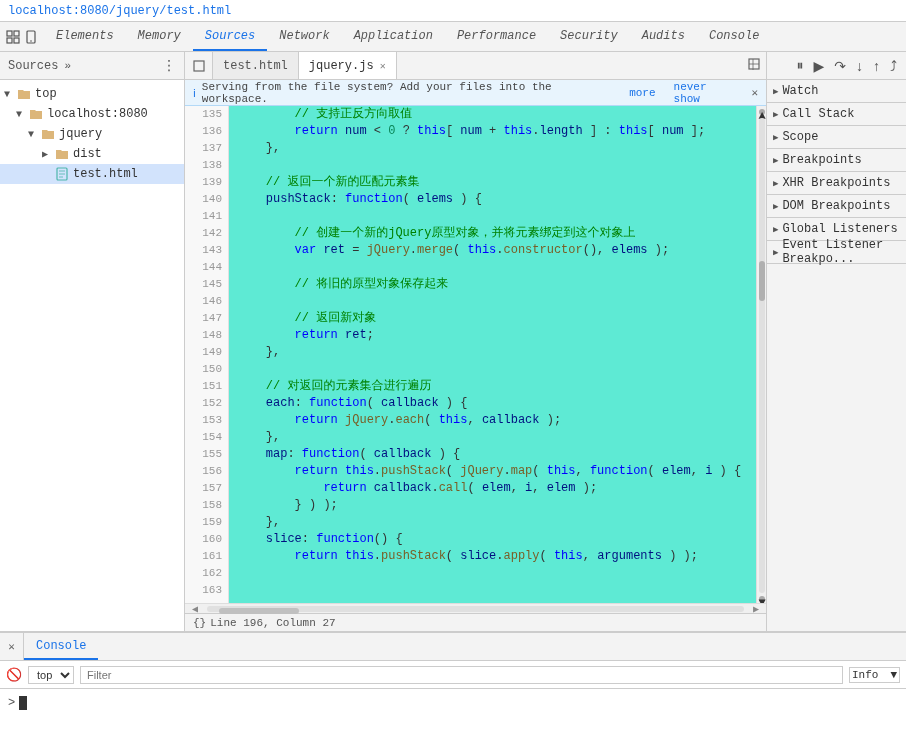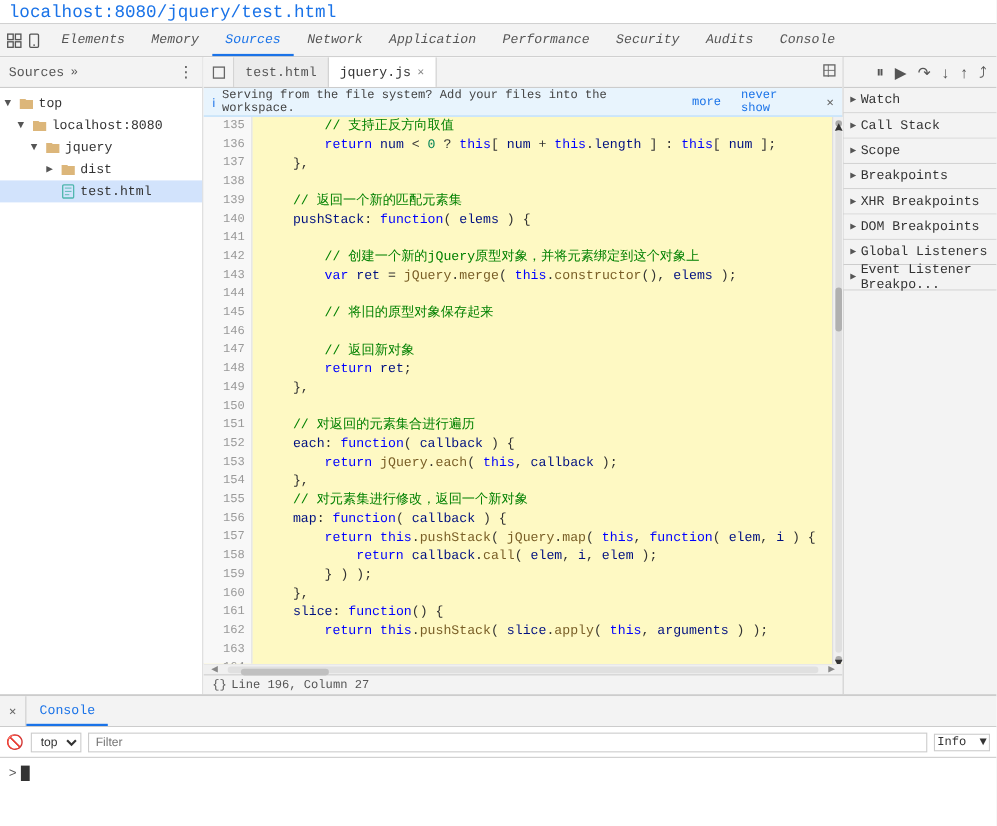--- a/index.html
+++ b/index.html
@@ -6,21 +6,21 @@
     body { font-family: 'Consolas', 'Courier New', monospace; font-size: 12px; background: #f3f3f3; color: #333; overflow: hidden; height: 751px; width: 906px; }
 
     
     .address-bar {
       height: 22px;
       background: #fff;
       border-bottom: 1px solid #ccc;
       display: flex;
       align-items: center;
       padding: 0 8px;
-      font-size: 16px;
+      font-size: 12px;
       color: #333;
       text-align: center;
     }
 
     
     .devtools-tabs {
       height: 30px;
       background: #f3f3f3;
       border-bottom: 1px solid #ccc;
       display: flex;
@@ -161,21 +161,21 @@
     }
     .info-bar .info-icon { color: #1a73e8; font-style: normal; }
     .info-bar .more-link { color: #1a73e8; cursor: pointer; margin-left: auto; }
     .info-bar .never-show { color: #1a73e8; cursor: pointer; margin-left: 6px; }
     .info-bar .close-x { margin-left: 6px; color: #666; cursor: pointer; }
 
     .code-container {
       flex: 1;
       overflow: auto;
       display: flex;
-      background: #fef9c3;
+      background: #5eead4;
       position: relative;
     }
     .line-numbers {
       width: 44px;
       background: #f8f8f8;
       border-right: 1px solid #e0e0e0;
       padding: 0;
       flex-shrink: 0;
       color: #999;
       font-size: 11px;
@@ -566,21 +566,20 @@
         <div class="code-line">        <span class="c-comment">// 将旧的原型对象保存起来</span></div>
         <div class="code-line"></div>
         <div class="code-line">        <span class="c-comment">// 返回新对象</span></div>
         <div class="code-line">        <span class="c-keyword">return</span> <span class="c-variable">ret</span><span class="c-operator">;</span></div>
         <div class="code-line">    <span class="c-operator">},</span></div>
         <div class="code-line"></div>
         <div class="code-line">    <span class="c-comment">// 对返回的元素集合进行遍历</span></div>
         <div class="code-line">    <span class="c-prop">each</span><span class="c-operator">:</span> <span class="c-keyword">function</span><span class="c-operator">(</span> <span class="c-variable">callback</span> <span class="c-operator">)</span> <span class="c-operator">{</span></div>
         <div class="code-line">        <span class="c-keyword">return</span> <span class="c-function">jQuery</span><span class="c-operator">.</span><span class="c-method">each</span><span class="c-operator">(</span> <span class="c-keyword">this</span><span class="c-operator">,</span> <span class="c-variable">callback</span> <span class="c-operator">);</span></div>
         <div class="code-line">    <span class="c-operator">},</span></div>
-        <div class="code-line">    <span class="c-comment">// 对元素集进行修改，返回一个新对象</span></div>
         <div class="code-line">    <span class="c-prop">map</span><span class="c-operator">:</span> <span class="c-keyword">function</span><span class="c-operator">(</span> <span class="c-variable">callback</span> <span class="c-operator">)</span> <span class="c-operator">{</span></div>
         <div class="code-line">        <span class="c-keyword">return</span> <span class="c-keyword">this</span><span class="c-operator">.</span><span class="c-method">pushStack</span><span class="c-operator">(</span> <span class="c-function">jQuery</span><span class="c-operator">.</span><span class="c-method">map</span><span class="c-operator">(</span> <span class="c-keyword">this</span><span class="c-operator">,</span> <span class="c-keyword">function</span><span class="c-operator">(</span> <span class="c-variable">elem</span><span class="c-operator">,</span> <span class="c-variable">i</span> <span class="c-operator">)</span> <span class="c-operator">{</span></div>
         <div class="code-line">            <span class="c-keyword">return</span> <span class="c-variable">callback</span><span class="c-operator">.</span><span class="c-method">call</span><span class="c-operator">(</span> <span class="c-variable">elem</span><span class="c-operator">,</span> <span class="c-variable">i</span><span class="c-operator">,</span> <span class="c-variable">elem</span> <span class="c-operator">);</span></div>
         <div class="code-line">        <span class="c-operator">}</span> <span class="c-operator">)</span> <span class="c-operator">);</span></div>
         <div class="code-line">    <span class="c-operator">},</span></div>
         <div class="code-line">    <span class="c-prop">slice</span><span class="c-operator">:</span> <span class="c-keyword">function</span><span class="c-operator">()</span> <span class="c-operator">{</span></div>
         <div class="code-line">        <span class="c-keyword">return</span> <span class="c-keyword">this</span><span class="c-operator">.</span><span class="c-method">pushStack</span><span class="c-operator">(</span> <span class="c-variable">slice</span><span class="c-operator">.</span><span class="c-method">apply</span><span class="c-operator">(</span> <span class="c-keyword">this</span><span class="c-operator">,</span> <span class="c-variable">arguments</span> <span class="c-operator">)</span> <span class="c-operator">);</span></div>
 
       </div>
 

